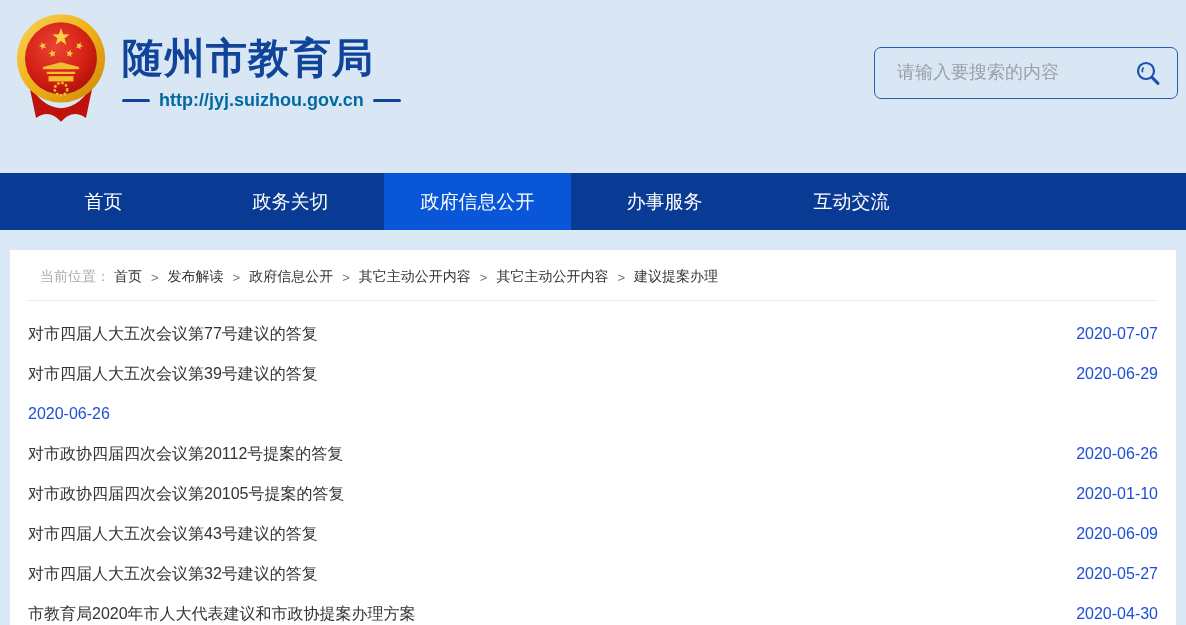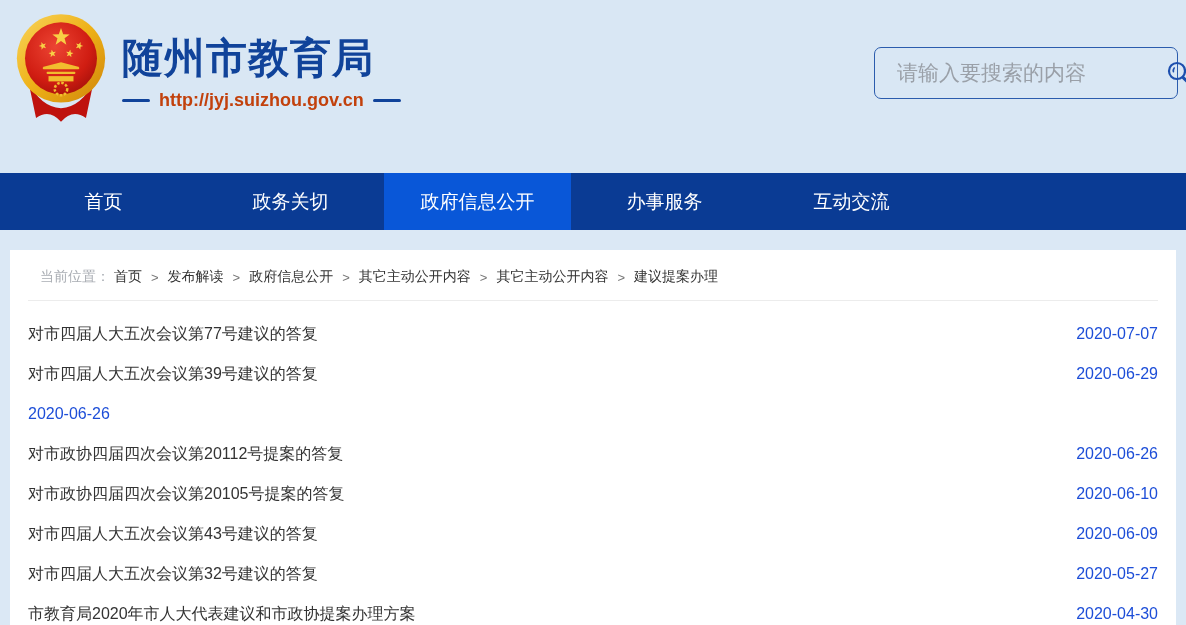--- a/index.html
+++ b/index.html
@@ -12,31 +12,31 @@
   
   .header{position:relative;height:173px;background:#d9e7f4;}
   .emblem{position:absolute;left:13px;top:8px;width:96px;height:118px;}
   .brand{position:absolute;left:122px;top:36px;}
   .site-name{
     margin:0;font-size:41px;font-weight:bold;color:#10439a;
     letter-spacing:1px;line-height:1.1;
   }
   .site-url{
     margin-top:9px;display:flex;align-items:center;justify-content:center;gap:9px;
-    color:#c2410c;font-weight:bold;font-size:18px;
+    color:#0369a1;font-weight:bold;font-size:18px;
   }
   .dash{width:28px;height:3px;background:#10439a;border-radius:2px;}
   .searchbox{
     position:absolute;right:8px;top:47px;width:268px;height:50px;
     border:1.5px solid #2b5cad;border-radius:7px;background:transparent;
     display:flex;align-items:center;padding:0 14px 0 20px;
   }
   .searchbox input{
     flex:1;border:none;outline:none;background:transparent;
-    font-size:21px;color:#0369a1;font-family:Liberation Serif, serif;
+    font-size:18px;color:#0369a1;font-family:Liberation Mono, monospace;
   }
   .searchbox input::placeholder{color:#9aa0a8;}
   .search-btn{background:none;border:none;padding:0;cursor:pointer;display:flex;}
   
   .nav{height:57px;background:#0a3b94;display:flex;padding-left:10px;}
   .nav-tab{
     width:187px;height:57px;line-height:57px;text-align:center;
     color:#ffffff;font-size:19px;cursor:pointer;
   }
   .nav-tab.active{background:#0957d8;}
@@ -163,21 +163,21 @@
     </div>
     <div class="news-row">
       <span class="news-date">2020-06-26</span>
     </div>
     <div class="news-row">
       <span class="news-title">对市政协四届四次会议第20112号提案的答复</span>
       <span class="news-date">2020-06-26</span>
     </div>
     <div class="news-row">
       <span class="news-title">对市政协四届四次会议第20105号提案的答复</span>
-      <span class="news-date">2020-06-10</span>
+      <span class="news-date">2020-01-10</span>
     </div>
     <div class="news-row">
       <span class="news-title">对市四届人大五次会议第43号建议的答复</span>
       <span class="news-date">2020-06-09</span>
     </div>
     <div class="news-row">
       <span class="news-title">对市四届人大五次会议第32号建议的答复</span>
       <span class="news-date">2020-05-27</span>
     </div>
     <div class="news-row">

